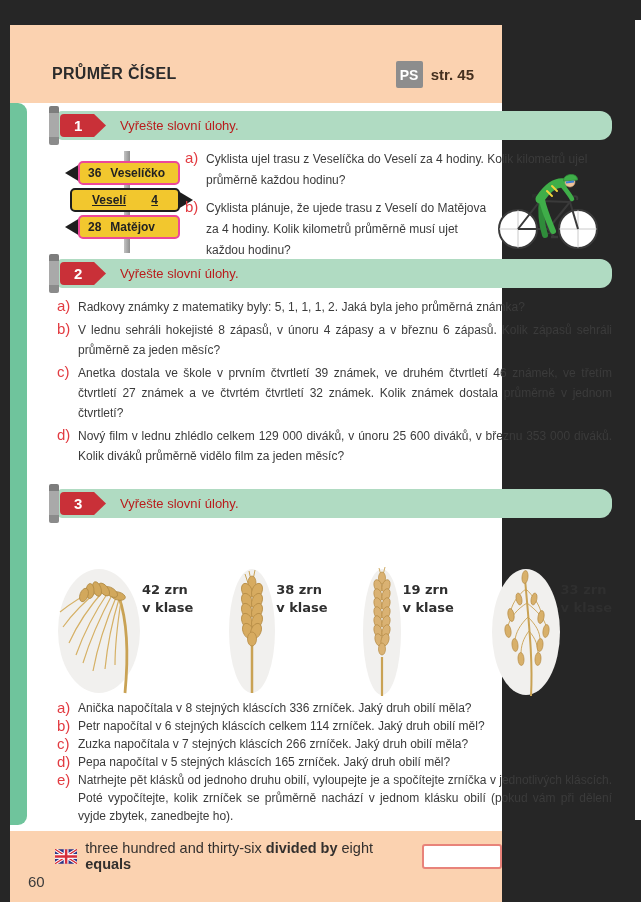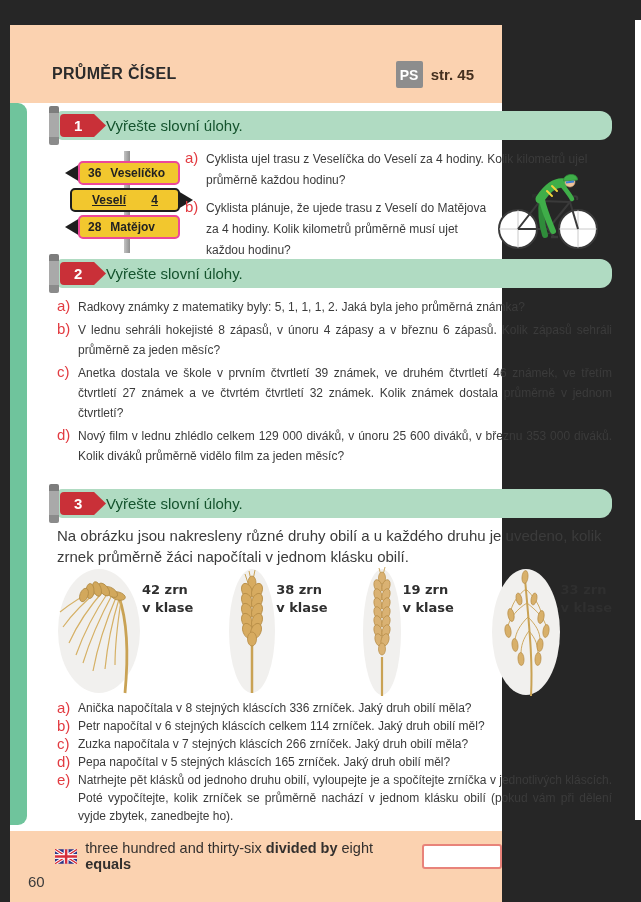--- a/index.html
+++ b/index.html
@@ -15,21 +15,21 @@
   .ps-badge{width:27px;height:27px;background:#8d8d8d;color:#fff;font-weight:bold;font-size:14px;display:flex;align-items:center;justify-content:center;border-radius:2px;}
   .page-ref{font-size:15px;font-weight:bold;color:var(--page-ref-brown,#45301f);}
 
   
   .content{position:relative;flex:1;background:#fff;}
   .leftbar{position:absolute;left:0;top:0;width:17px;height:722px;background:var(--bar-green,#6fc49c);border-radius:0 9px 9px 0;}
 
   .sec-header{position:absolute;left:47px;width:555px;height:29px;background:var(--section-green,#b0dbc2);border-radius:5px 12px 12px 5px;display:flex;align-items:center;}
   .clip{position:absolute;left:-8px;top:-5px;width:10px;height:39px;border-radius:2px;background:linear-gradient(#7d7d7d 0 7px,#a9a9a9 7px 31px,#8b8b8b 31px);}
   .badge{position:relative;margin-left:3px;width:46px;height:23px;background:var(--badge-red,#c93038);color:#fff;font-weight:bold;font-size:15px;display:flex;align-items:center;padding-left:14px;box-sizing:border-box;clip-path:polygon(0 0,74% 0,100% 50%,74% 100%,0 100%);border-radius:4px;}
-  .sec-title{font-size:15px;color:#14532d;}
+  .sec-title{margin-left:14px;font-size:13px;color:#b91c1c;}
 
   .qitem{display:flex;}
   .qlabel{flex:none;width:21px;color:var(--label-red,#e23b41);font-size:15px;}
   .qtext{flex:1;color:var(--text-dark,#3b3b3b);font-size:12px;}
 
   
   #q1{position:absolute;left:47px;top:46px;width:555px;height:106px;}
   .signpost{position:absolute;left:8px;top:2px;width:130px;height:102px;}
   .pole{position:absolute;left:59px;top:0;width:6px;height:102px;background:linear-gradient(90deg,#c2c2c2,#8f8f8f);}
   .sign{position:absolute;height:24px;font-weight:bold;font-size:12px;color:#222;}
@@ -185,21 +185,20 @@
           <span class="qtext">Nový film v lednu zhlédlo celkem 129&nbsp;000 diváků, v únoru 25&nbsp;600 diváků, v březnu 353&nbsp;000 diváků. Kolik diváků průměrně vidělo film za jeden měsíc?</span>
         </div>
       </div>
 
       <div class="sec-header" style="top:386px">
         <span class="clip"></span>
         <span class="badge">3</span>
         <span class="sec-title">Vyřešte slovní úlohy.</span>
       </div>
 
-      <div id="intro">Na obrázku jsou nakresleny různé druhy obilí a u každého druhu je uvedeno, kolik zrnek průměrně žáci napočítali v jednom klásku obilí.</div>
 
       <div id="grains">
         <div class="grain-fig">
           <svg width="85" height="132" viewBox="0 0 85 132">
             <ellipse cx="42" cy="66" rx="41" ry="62" fill="#f1f0ee"></ellipse>
             <path d="M68 128 C72 85 70 55 62 32" stroke="#c9a254" stroke-width="2.8" fill="none"></path>
             <g stroke="#d4ad5e" stroke-width="1.2" fill="none" opacity="0.95">
               <path d="M60 30 C48 58 40 84 36 106"></path>
               <path d="M56 28 C42 54 32 78 26 98"></path>
               <path d="M52 26 C37 48 26 70 19 90"></path>

